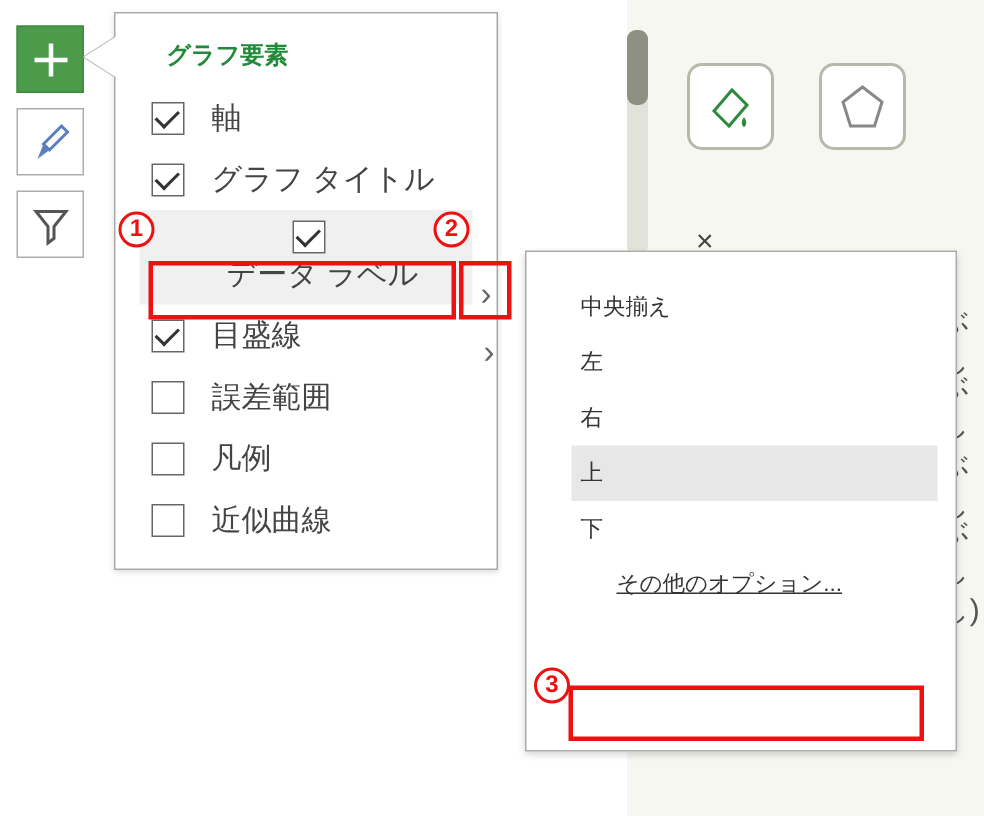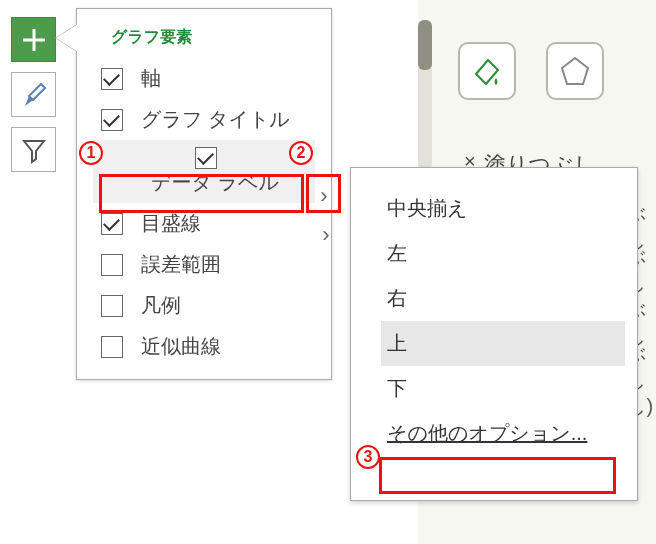--- a/index.html
+++ b/index.html
@@ -145,31 +145,32 @@
       background: #fff;
       box-shadow: 0 2px 5px rgba(0,0,0,0.18);
       z-index: 5;
     }
     .flyout {
       display: flex;
       flex-direction: column;
       padding: 18px 12px 10px 30px;
     }
     .flyout-item {
-      font-size: 20px;
+      font-size: 15px;
       color: #333;
       padding: 9px 6px;
       white-space: nowrap;
     }
     .flyout-item.hover {
       background: #e7e7e7;
     }
     .flyout-item.link {
       text-decoration: underline;
       color: #333;
+      margin-left: 24px;
     }
 
     
     .side-arrow {
       position: absolute;
       font-size: 22px;
       color: #666;
       width: 24px;
       text-align: center;
       z-index: 6;
@@ -236,21 +237,20 @@
           <path d="M26 24 q3 4 0 7 q-3 -3 0 -7" fill="#2d8a3c"></path>
         </svg>
     </div>
     <div class="pill">
       <svg width="34" height="34" viewBox="0 0 34 34">
           <polygon points="17,4 30,14 25,30 9,30 4,14" fill="none" stroke="#888" stroke-width="2"></polygon>
         </svg>
     </div>
   </div>
   <div style="position:absolute;left:46px;top:150px;font-size:20px;color:#444;">×</div>
-  <div class="sec-title" style="left:66px;">塗りつぶし</div>
   <div class="sec-line" style="left:208px;top:200px;">ぶし</div>
   <div class="sec-line" style="left:208px;top:243px;">ぶし</div>
   <div class="sec-line" style="left:208px;top:296px;">ぶし</div>
   <div class="sec-line" style="left:208px;top:340px;">ぶし</div>
   <div class="sec-line" style="left:208px;top:393px;">し)</div>
 </div>
 
 <div class="left-toolbar">
   <div class="tool-btn active">
     <svg width="30" height="30" viewBox="0 0 30 30">

